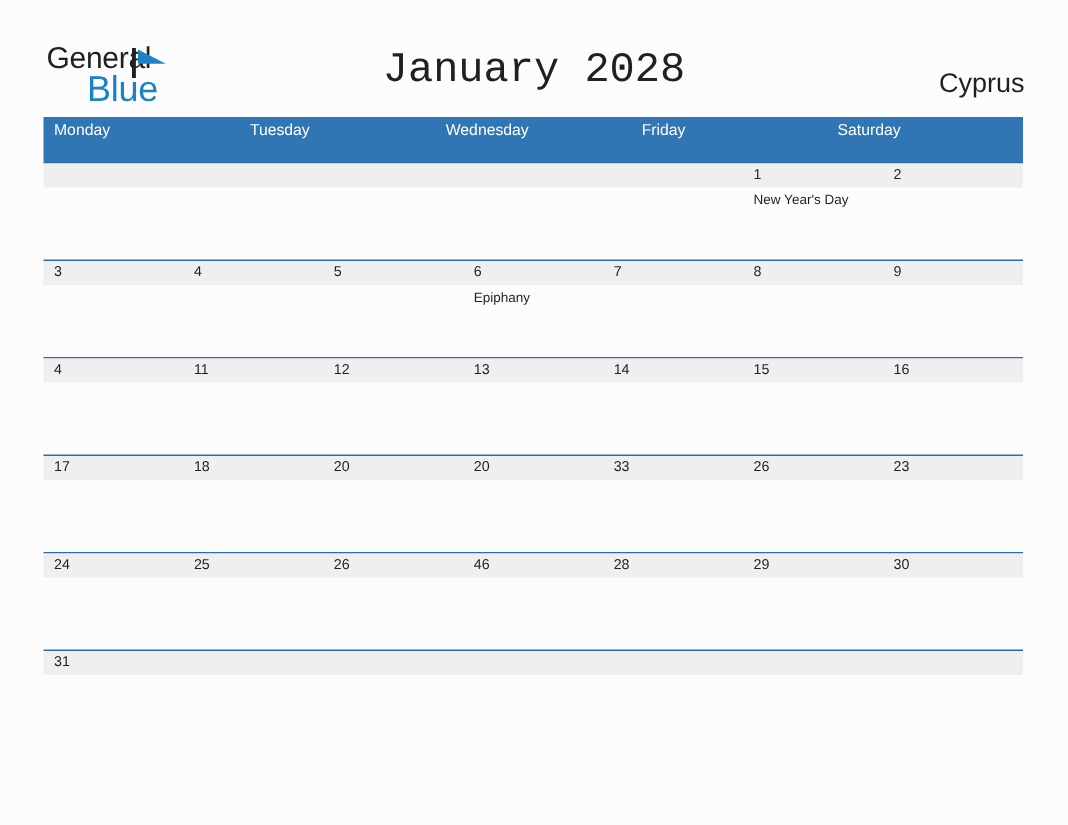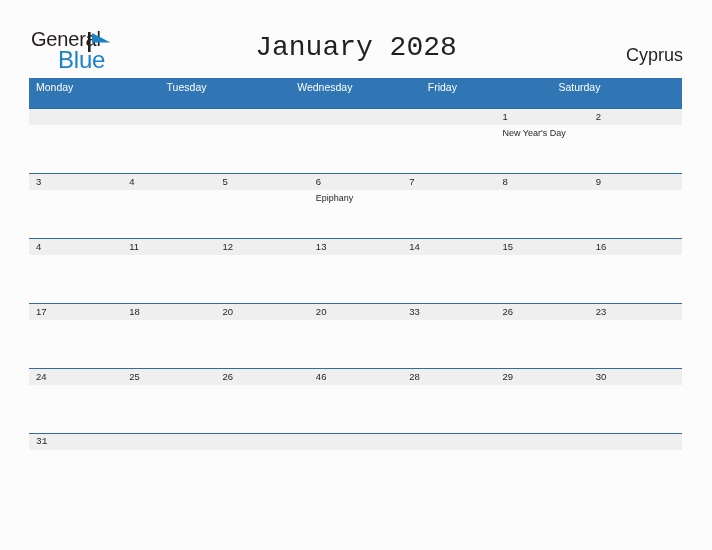--- a/index.html
+++ b/index.html
@@ -110,21 +110,20 @@
     border-top: 1.4px solid #2d6ca8;
     height: 65px;
     box-sizing: border-box;
     position: relative;
   }
   .week-row:first-of-type {
     border-top: none;
   }
   .week-row.short {
     height: 32px;
-    font-family: Liberation Mono, monospace;
   }
 
   .numbers-band {
     display: flex;
     background: #efefef;
     height: 16px;
   }
   .num-cell {
     flex: 1 1 0;
     font-size: 9.5px;

